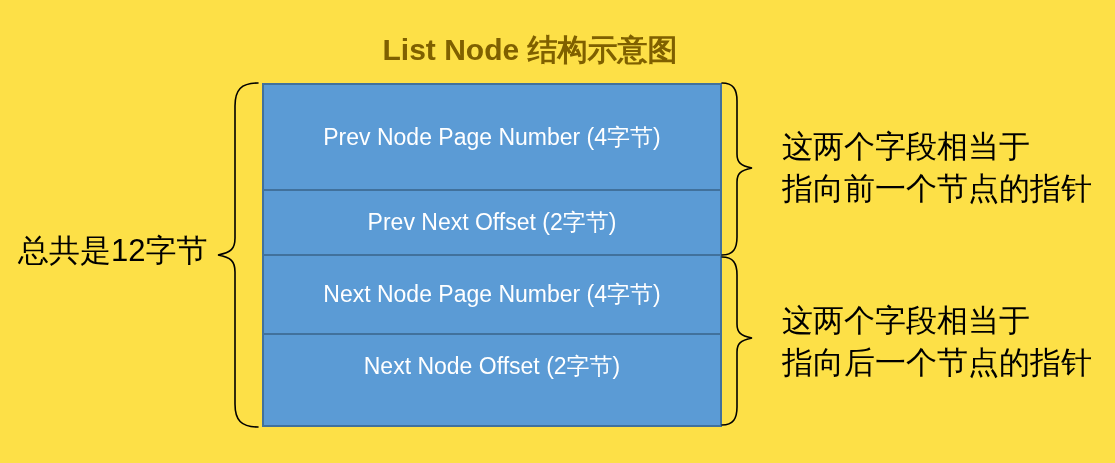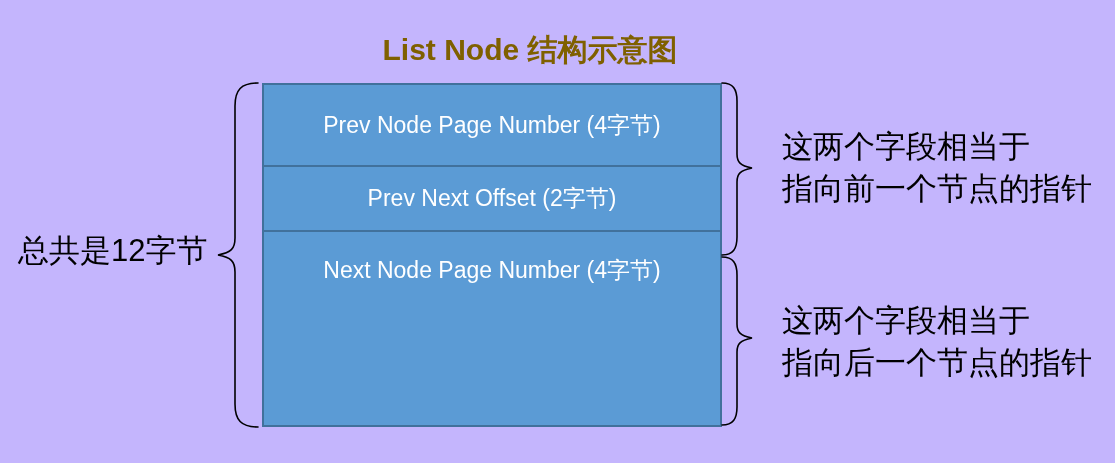--- a/index.html
+++ b/index.html
@@ -4,21 +4,21 @@
 <style>
   html, body {
     margin: 0;
     padding: 0;
     background: #ffffff;
   }
   .canvas {
     position: relative;
     width: 1115px;
     height: 463px;
-    background: #c4b5fd;
+    background: #fde047;
     overflow: hidden;
     font-family: "Liberation Sans", sans-serif;
   }
   .diagram-title {
     position: absolute;
     left: 530px;
     top: 30px;
     transform: translateX(-50%);
     white-space: nowrap;
     font-size: 30px;
@@ -42,21 +42,21 @@
     box-sizing: border-box;
     display: flex;
     align-items: center;
     justify-content: center;
     color: var(--row-text, #FFFFFF);
     font-size: 23px;
     font-family: "Liberation Sans", sans-serif;
     white-space: nowrap;
   }
   .field-row.sep { border-top: 2px solid var(--box-border, #41719C); }
-  .row-4b { height: 80px; }
+  .row-4b { height: 104px; }
   .row-2b { height: 65px; }
   .row-4b.sep { height: 79px; }
 
   .side-label {
     position: absolute;
     color: var(--annotation-text, #000000);
     font-family: Liberation Sans, sans-serif;
     white-space: nowrap;
   }
   .total-label {
@@ -95,20 +95,21 @@
 <body>
 
 <div class="canvas">
 
   <div class="diagram-title">List Node 结构示意图</div>
 
   <div class="node-box">
     <div class="field-row row-4b">Prev Node Page Number (4字节)</div>
     <div class="field-row row-2b sep">Prev Next Offset (2字节)</div>
     <div class="field-row row-4b sep">Next Node Page Number (4字节)</div>
+    <div class="field-row row-2b sep">Next Node Offset (2字节)</div>
   </div>
 
   <div class="side-label total-label">总共是12字节</div>
 
   <svg class="braces-layer" viewBox="0 0 1115 463" xmlns="http://www.w3.org/2000/svg">
     <path d="M 258 83 C 241 83 235 90 235 106 L 235 238 C 235 249 231 252.5 218 255 C 231 257.5 235 261 235 272 L 235 404 C 235 420 241 427 258 427"></path>
     <path d="M 722 83 C 733 83 737 89 737 101 L 737 154 C 737 162 740 165.5 752 168 C 740 170.5 737 174 737 182 L 737 237 C 737 249 733 255 722 255"></path>
     <path d="M 722 257 C 733 257 737 263 737 275 L 737 324 C 737 332 740 335.5 752 338 C 740 340.5 737 344 737 352 L 737 407 C 737 419 733 425 722 425"></path>
   </svg>
 

